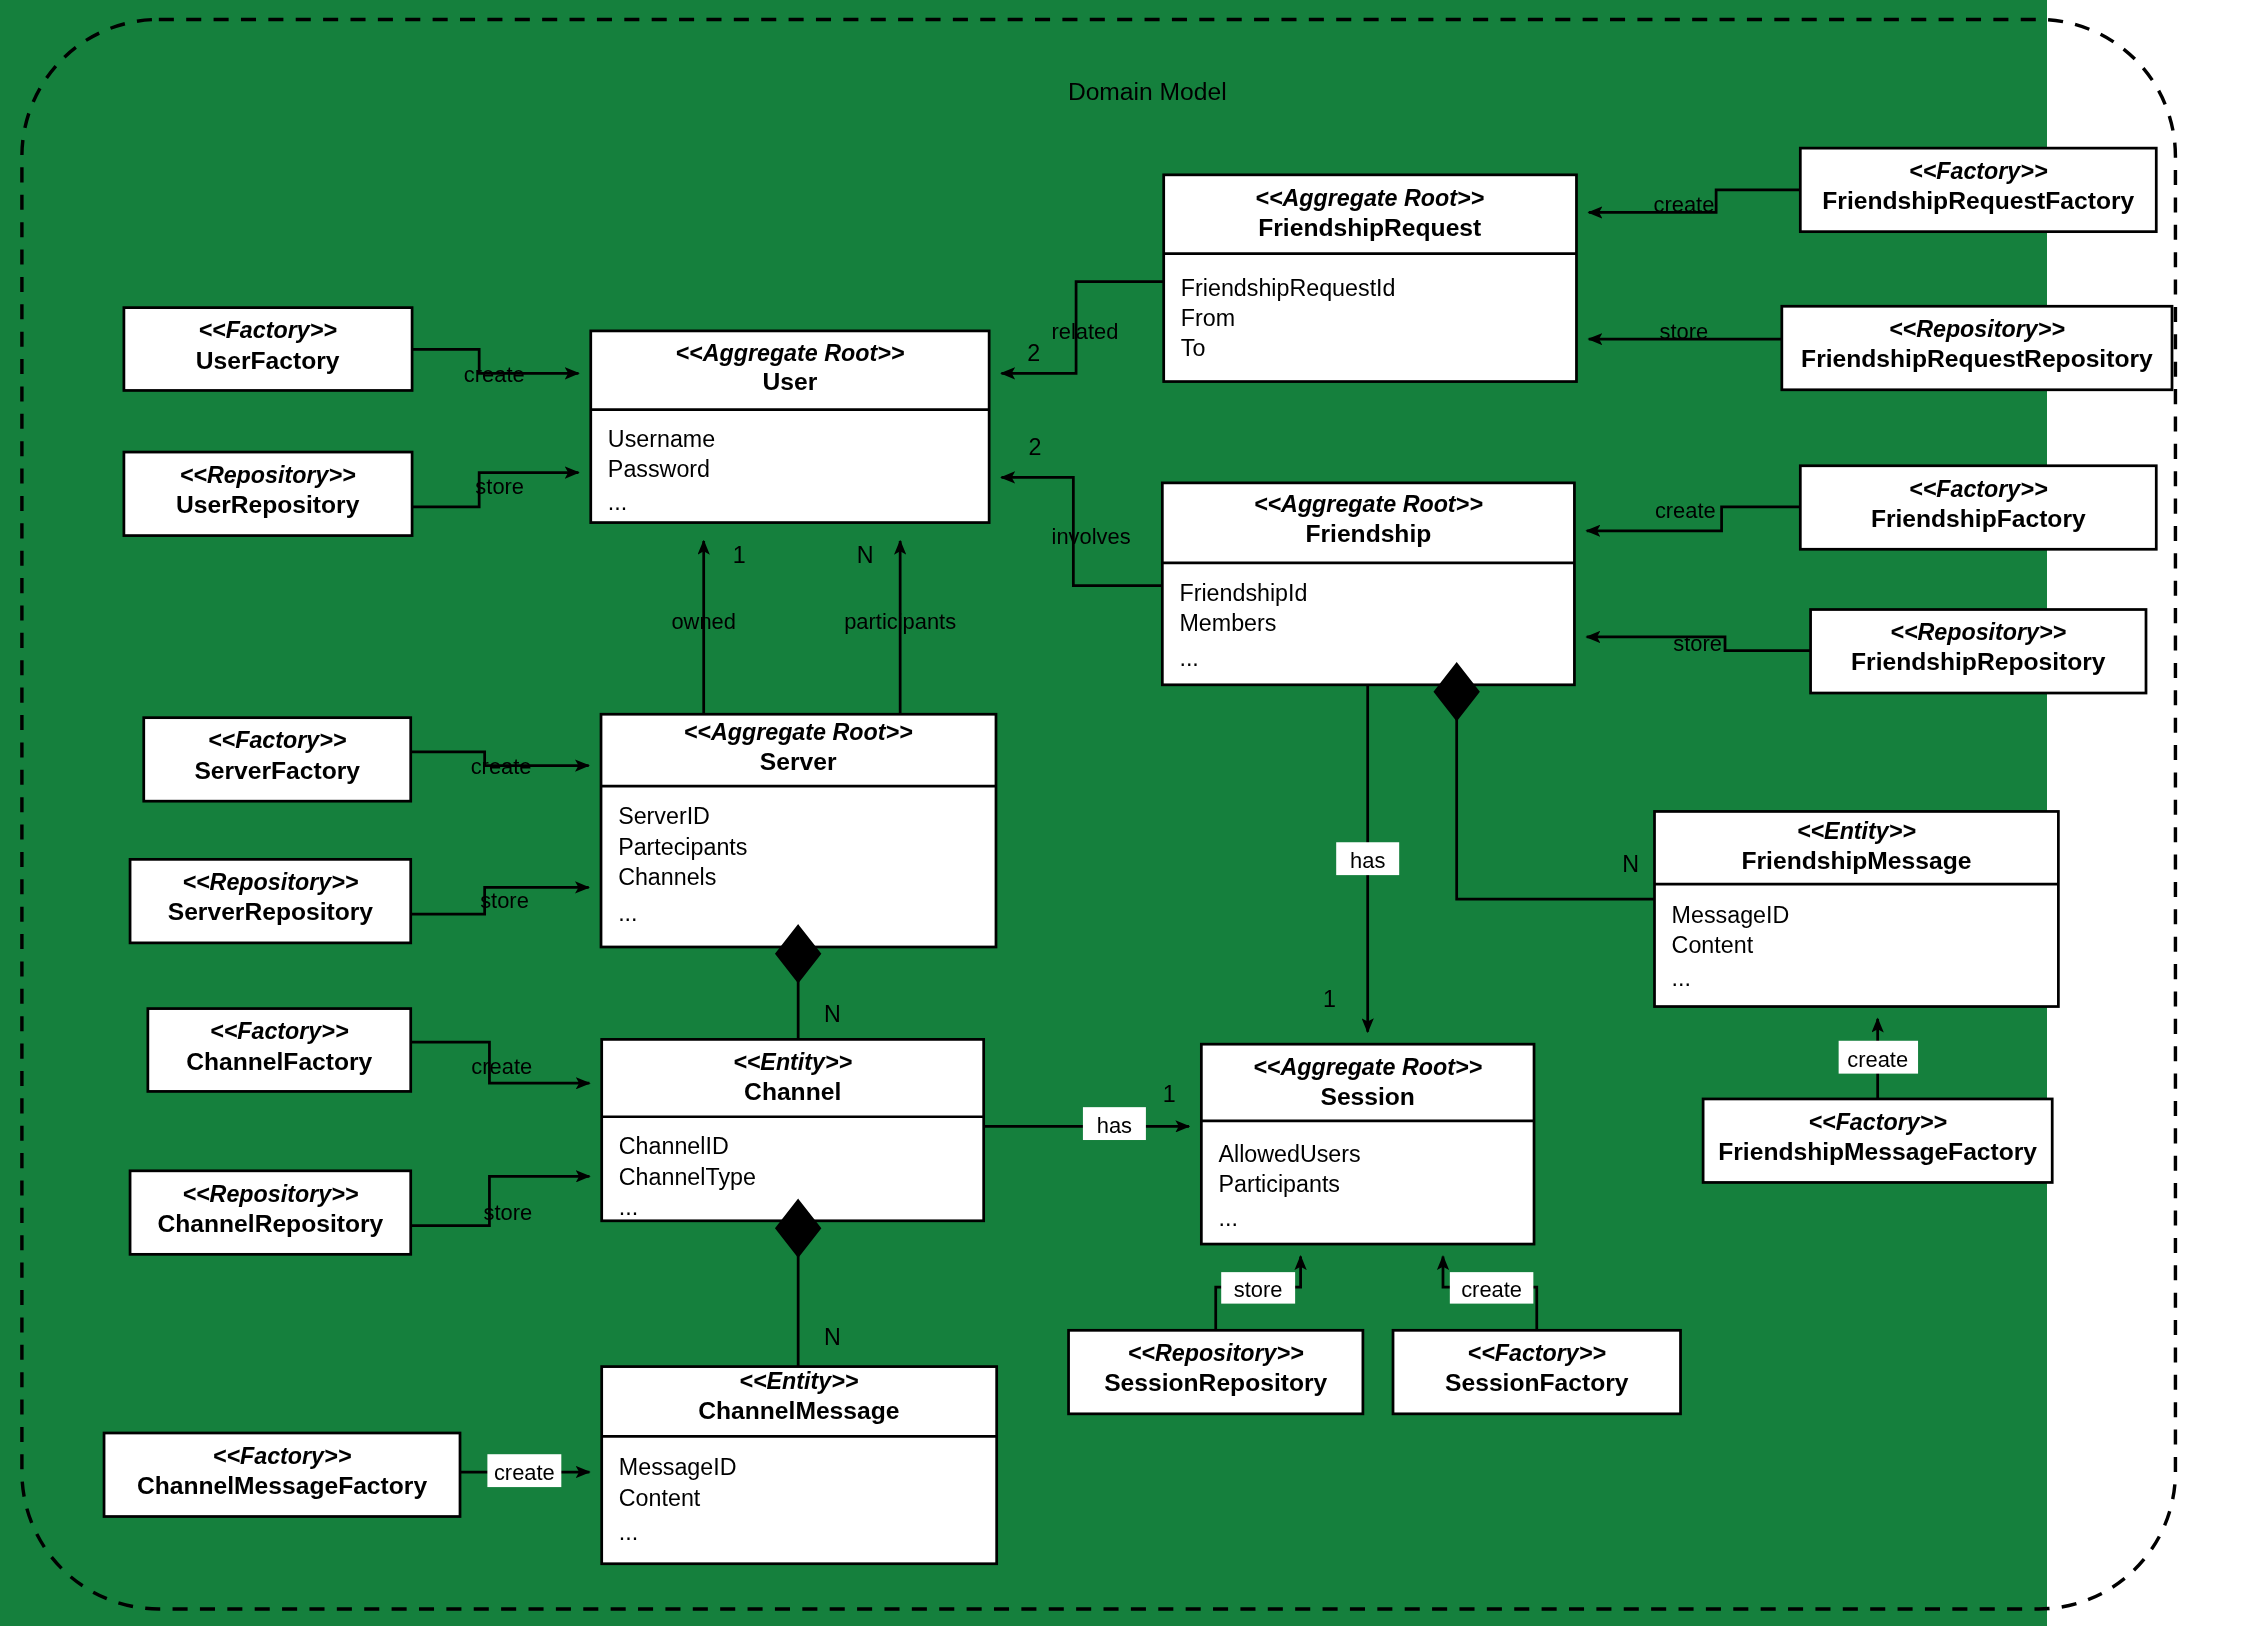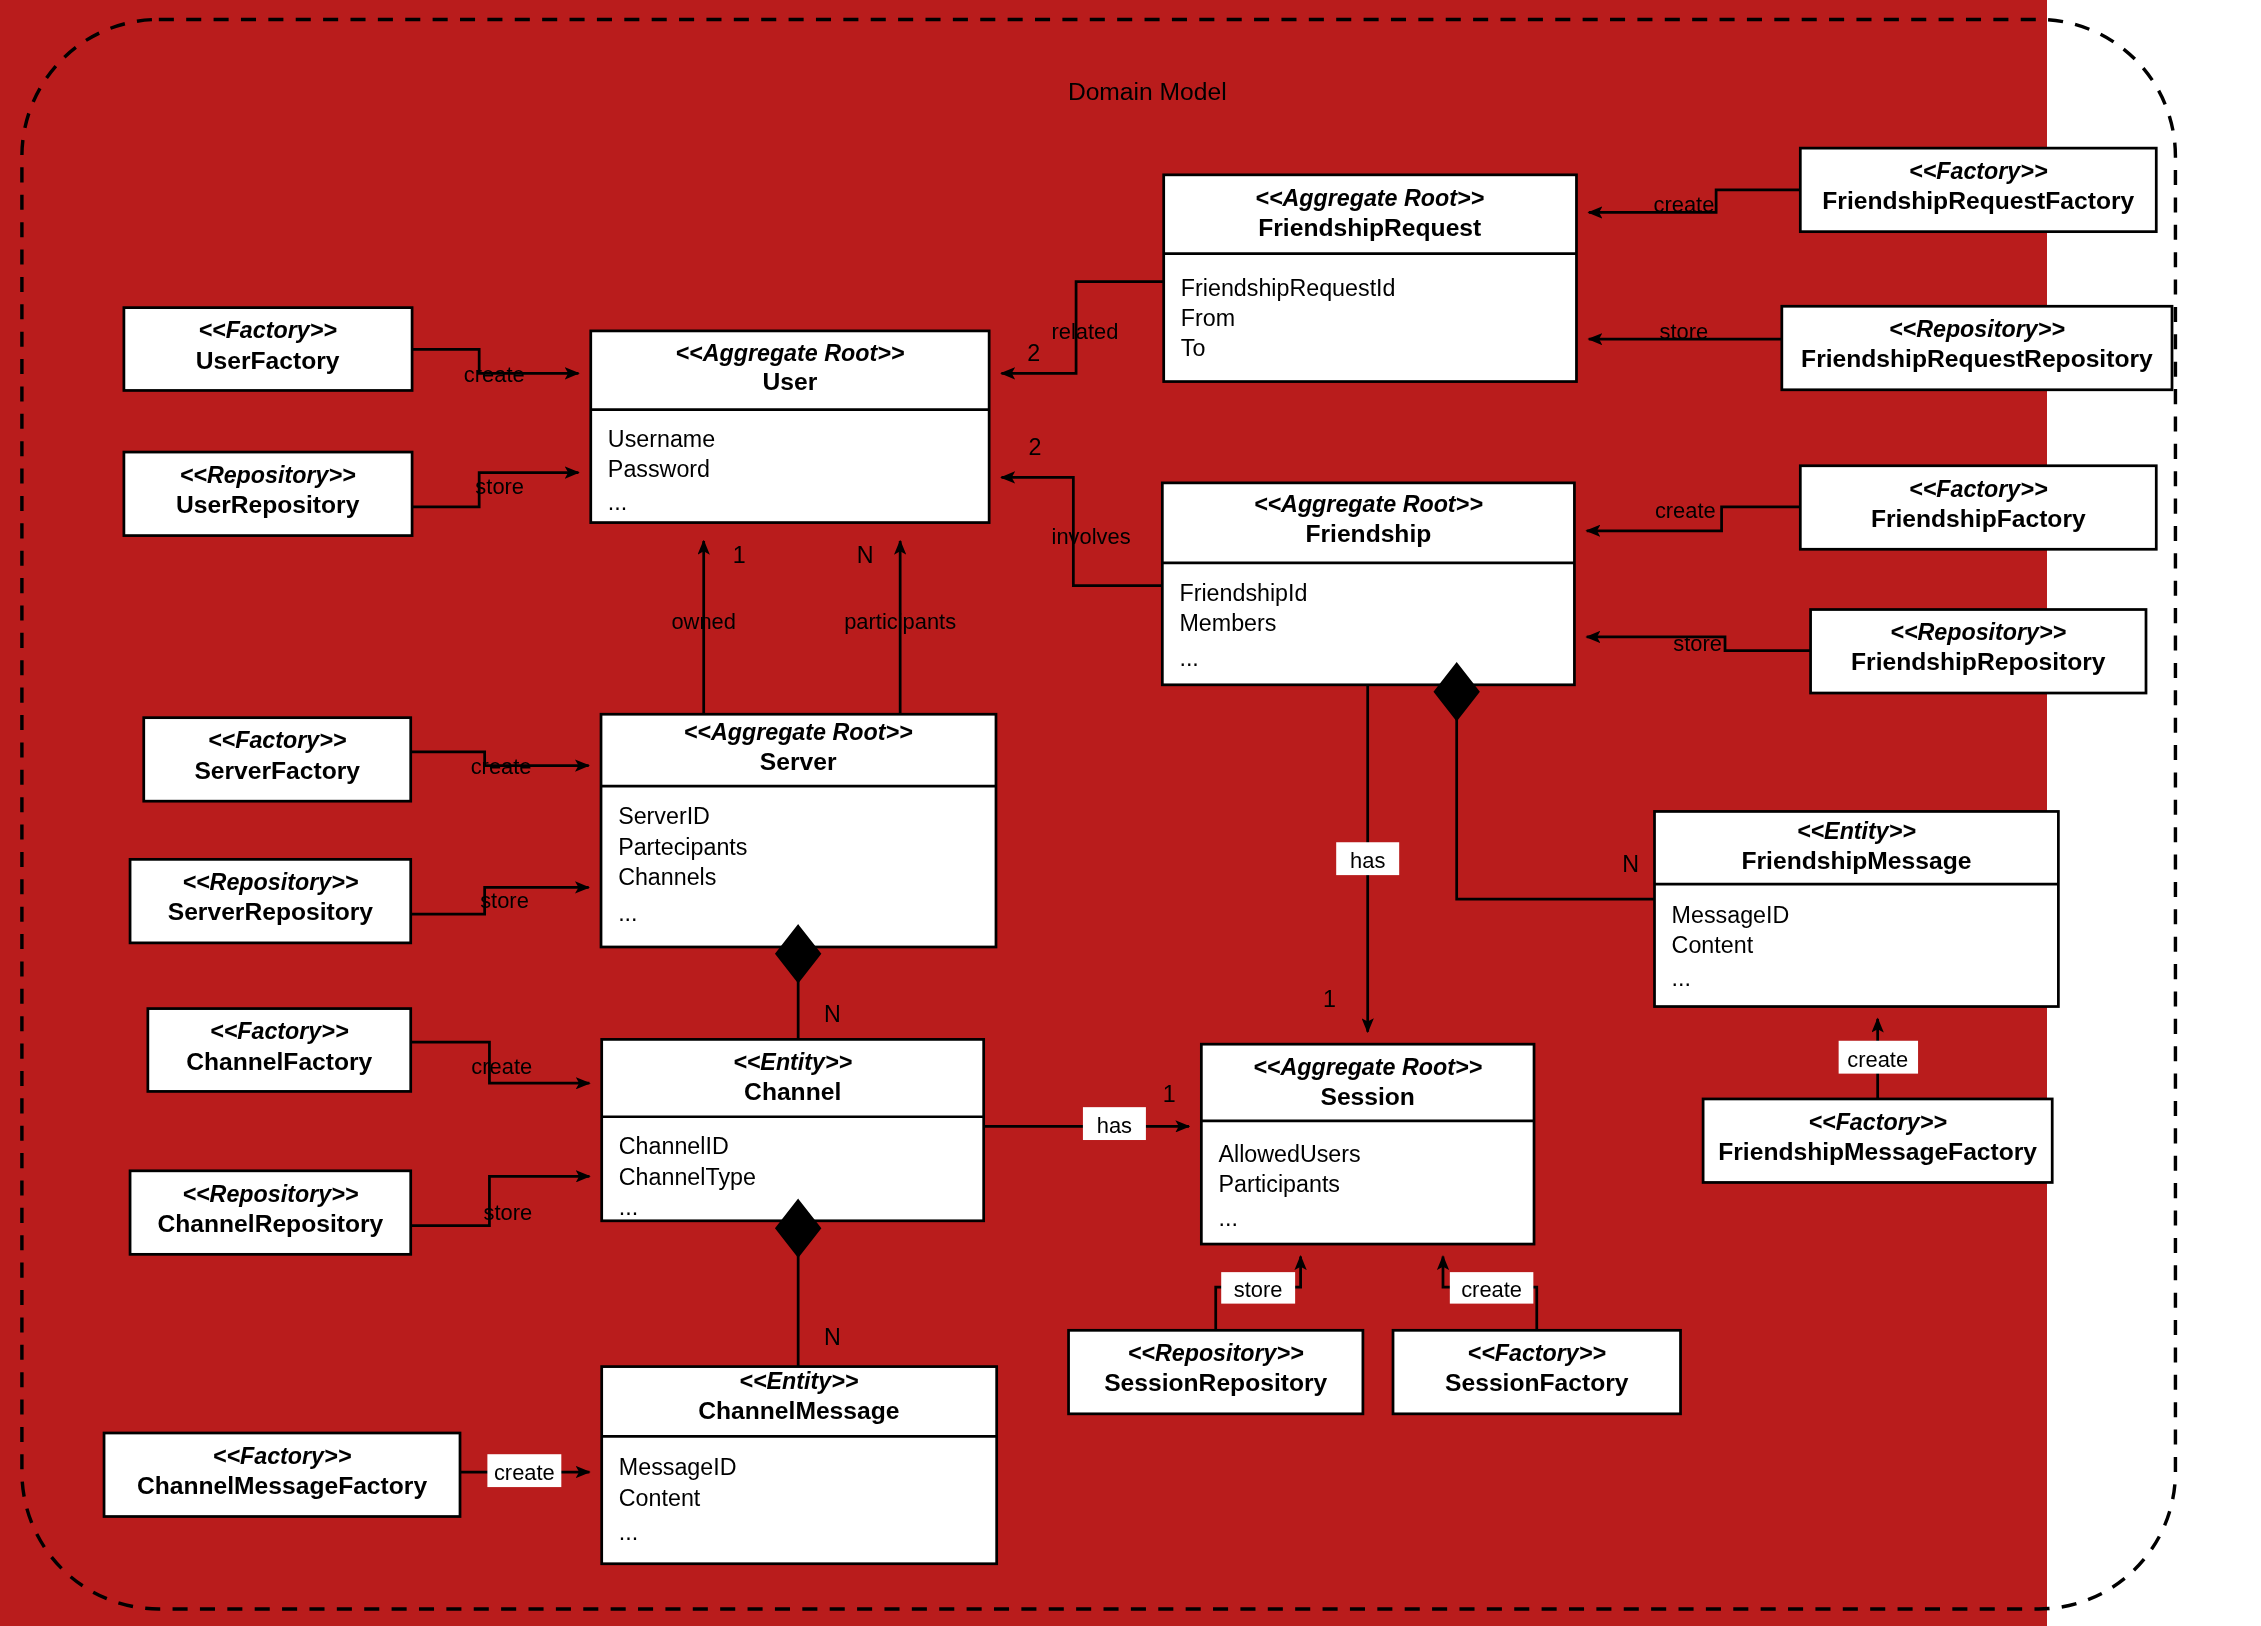--- a/index.html
+++ b/index.html
@@ -4,21 +4,21 @@
 <style>
   html, body {
     margin: 0;
     padding: 0;
     background: #ffffff;
   }
   #canvas {
     position: relative;
     width: 2047px;
     height: 1627px;
-    background: #b91c1c;
+    background: #15803d;
     font-family: "Liberation Sans", sans-serif;
   }
   svg.diagram {
     position: absolute;
     top: 0;
     left: 0;
     width: 2261px;
     height: 1627px;
     display: block;
   }

